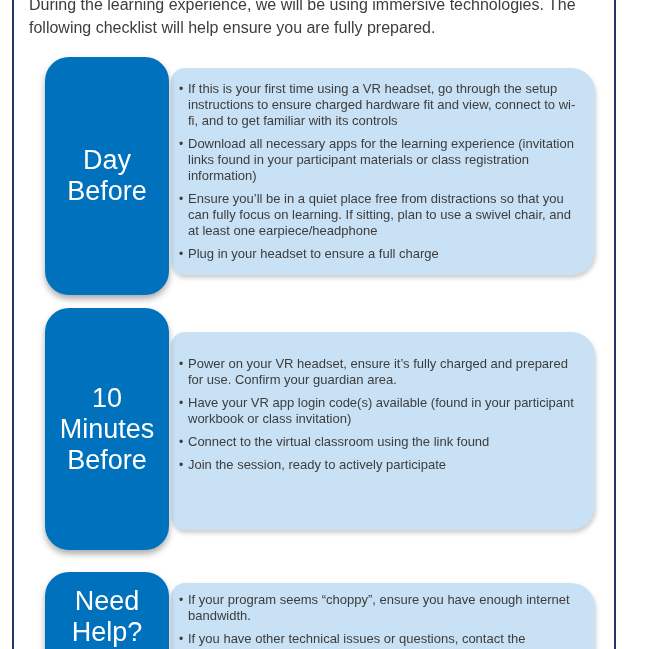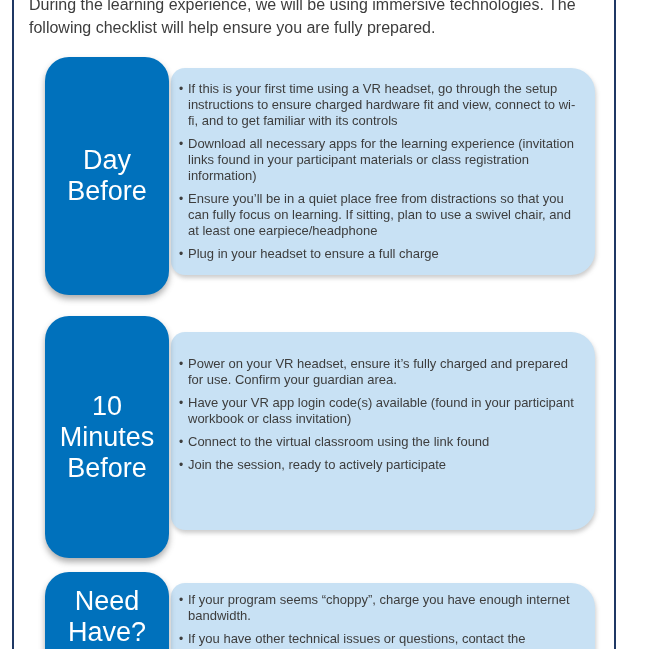--- a/index.html
+++ b/index.html
@@ -47,21 +47,21 @@
     flex-direction: column;
     justify-content: center;
     align-items: center;
     font-size: 27px;
     line-height: 31px;
     box-shadow: 0 4px 6px rgba(70,70,70,0.45);
     box-sizing: border-box;
     z-index: 2;
   }
   #label-1 { top: 57px;  height: 238px; }
-  #label-2 { top: 316px; height: 242px; }
+  #label-2 { top: 308px; height: 242px; }
   #label-3 { top: 572px; height: 172px; justify-content: flex-start; padding-top: 14px; }
 
   .content-box {
     position: absolute;
     left: 171px;
     width: 424px;
     background: #C8E1F4;
     border-radius: 14px 24px 24px 14px;
     box-shadow: 1px 3px 4px rgba(110,110,110,0.35);
     box-sizing: border-box;
@@ -125,22 +125,22 @@
     <ul class="checklist">
       <li>Power on your VR headset, ensure it’s fully charged and prepared for use. Confirm your guardian area.</li>
       <li>Have your VR app login code(s) available (found in your participant workbook or class invitation)</li>
       <li>Connect to the virtual classroom using the link found</li>
       <li>Join the session, ready to actively participate</li>
     </ul>
   </div>
 
   <div class="label-box" id="label-3">
     <div>Need</div>
-    <div>Have?</div>
+    <div>Help?</div>
   </div>
   <div class="content-box" id="content-3">
     <ul class="checklist">
-      <li>If your program seems “choppy”, charge you have enough internet bandwidth.</li>
+      <li>If your program seems “choppy”, ensure you have enough internet bandwidth.</li>
       <li>If you have other technical issues or questions, contact the facilitator or via number for assistance</li>
     </ul>
   </div>
 
 </div>
 
 </body></html>

